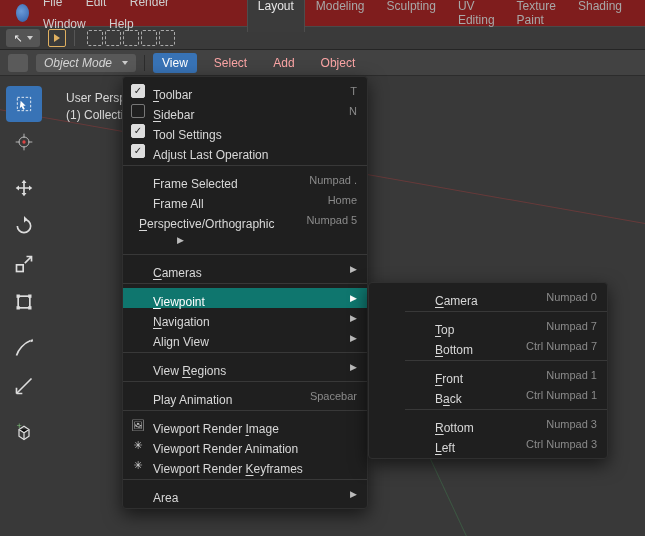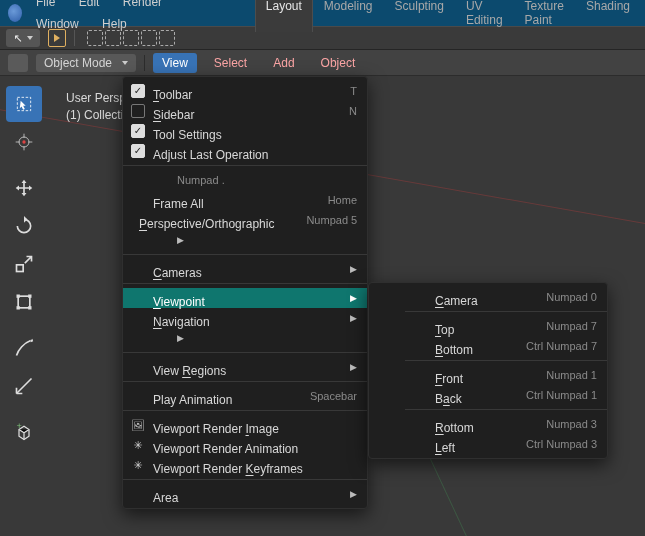--- a/index.html
+++ b/index.html
@@ -1,39 +1,39 @@
 <!DOCTYPE html>
 <html><head>
 <meta charset="utf-8">
 <style>
   * { margin: 0; padding: 0; box-sizing: border-box; font-family: -apple-system, "Segoe UI", Arial, sans-serif; }
   body { width: 645px; height: 536px; background: #2a2a2a; color: #d4d4d4; font-size: 12px; overflow: hidden; position: relative; }
 
   
-  .topbar { height: 26px; background: #0c4a6e; display: flex; align-items: center; padding: 0 4px; }
+  .topbar { height: 26px; background: #7f1d1d; display: flex; align-items: center; padding: 0 12px; }
   .logo { width: 18px; height: 18px; margin: 0 4px; border-radius: 50%; background: radial-gradient(circle at 40% 40%, #6a9ad8, #2e5da8); position: relative; }
   .topmenu li { list-style: none; display: inline-block; padding: 4px 10px; cursor: default; color: #cfcfcf; }
   .tabbar { margin-left: 26px; display: flex; gap: 0; }
   .tabbar .tab { padding: 4px 10px; color: #a8a8a8; border: 1px solid transparent; border-radius: 4px 4px 0 0; }
   .tabbar .tab.active { background: #3b3b3b; color: #e6e6e6; border-color: #4d4d4d; border-bottom: none; }
 
   
   .secondrow { height: 24px; background: #3a3a3a; border-top:1px solid #4a4a4a; border-bottom:1px solid #252525; display:flex; align-items:center; padding: 0 6px; gap: 8px; }
   .cursor-dd { width: 34px; height: 18px; background:#555; border-radius:3px; display:flex; align-items:center; justify-content:center; font-size:10px; position:relative;}
   .cursor-dd::after { content:""; border-left:3px solid transparent;border-right:3px solid transparent;border-top:4px solid #ccc; margin-left:4px;}
   .cursor-glyph { font-size:11px; color:#eee; }
   .box-icon { width:18px;height:18px; border:1px solid #e0b060; border-radius:2px; display:flex; align-items:center; justify-content:center; position:relative;}
   .box-icon .play { width:0;height:0;border-left:6px solid #e0b060;border-top:4px solid transparent;border-bottom:4px solid transparent;}
   .sel-icons { display:flex; gap:2px; margin-left:4px;}
   .sel-icons span { width:16px; height:16px; border:1px dashed #aaa; border-radius:2px;}
   
   
   .header { height: 26px; background: #424242; display:flex; align-items:center; padding:0 8px; gap:8px; border-bottom:1px solid #2c2c2c;}
   .editor-type { width:20px;height:18px; background:#5a5a5a; border-radius:3px; }
-  .mode-dd { background:#585858; border-radius:3px; padding:2px 8px; display:flex; align-items:center; gap:6px;}
+  .mode-dd { background:#585858; border-radius:3px; padding:2px 8px; display:flex; align-items:center; gap:6px;font-style:italic;}
   .mode-dd::after { content:""; border-left:3px solid transparent;border-right:3px solid transparent;border-top:4px solid #ccc; margin-left:4px;}
   .hsep { width:1px; height:16px; background:#2c2c2c; }
   .hmenu { padding:3px 9px; border-radius:3px; color:#fca5a5; }
   .hmenu.active { background:#3873b6; color:#fff; }
 
   
   .viewport { position:absolute; left:0; top:76px; right:0; bottom:0; background:#393939; overflow:hidden;}
   .overlay-text { position:absolute; left:66px; top:14px; color:#d9d9d9; font-size:12px; line-height:17px;}
   .redline { position:absolute; width:900px; height:1px; background:#7a3a3a; top:28px; left:-30px; transform:rotate(10deg); transform-origin:left; opacity:.7;}
   .greenline { position:absolute; width:900px; height:1px; background:#3f6a4a; top:210px; left:350px; transform:rotate(65deg); transform-origin:left; opacity:.6;}
@@ -208,20 +208,21 @@
       <span class="chk on">✓</span>
       <span class="lbl">Tool Settings</span>
     </div>
   <div class="row">
       <span class="chk on">✓</span>
       <span class="lbl">Adjust Last Operation</span>
     </div>
   <hr>
   <div class="row">
       <span class="spacer"></span>
+      <span class="lbl"><span>Frame Selected</span></span>
       <span class="sc">Numpad .</span>
     </div>
   <div class="row">
       <span class="spacer"></span>
       <span class="lbl"><span>Frame All</span></span>
       <span class="sc">Home</span>
     </div>
   <div class="row">
       <span class="spacer"></span>
       <span class="lbl">
@@ -244,20 +245,21 @@
       <span class="lbl"><span class="u">V</span><span>iewpoint</span></span>
       <span class="arw">▶</span>
     </div>
   <div class="row">
       <span class="spacer"></span>
       <span class="lbl"><span class="u">N</span><span>avigation</span></span>
       <span class="arw">▶</span>
     </div>
   <div class="row">
       <span class="spacer"></span>
+      <span class="lbl">Align View</span>
       <span class="arw">▶</span>
     </div>
   <hr>
   <div class="row">
       <span class="spacer"></span>
       <span class="lbl">View <span class="u">R</span><span>egions</span></span>
       <span class="arw">▶</span>
     </div>
   <hr>
   <div class="row">

